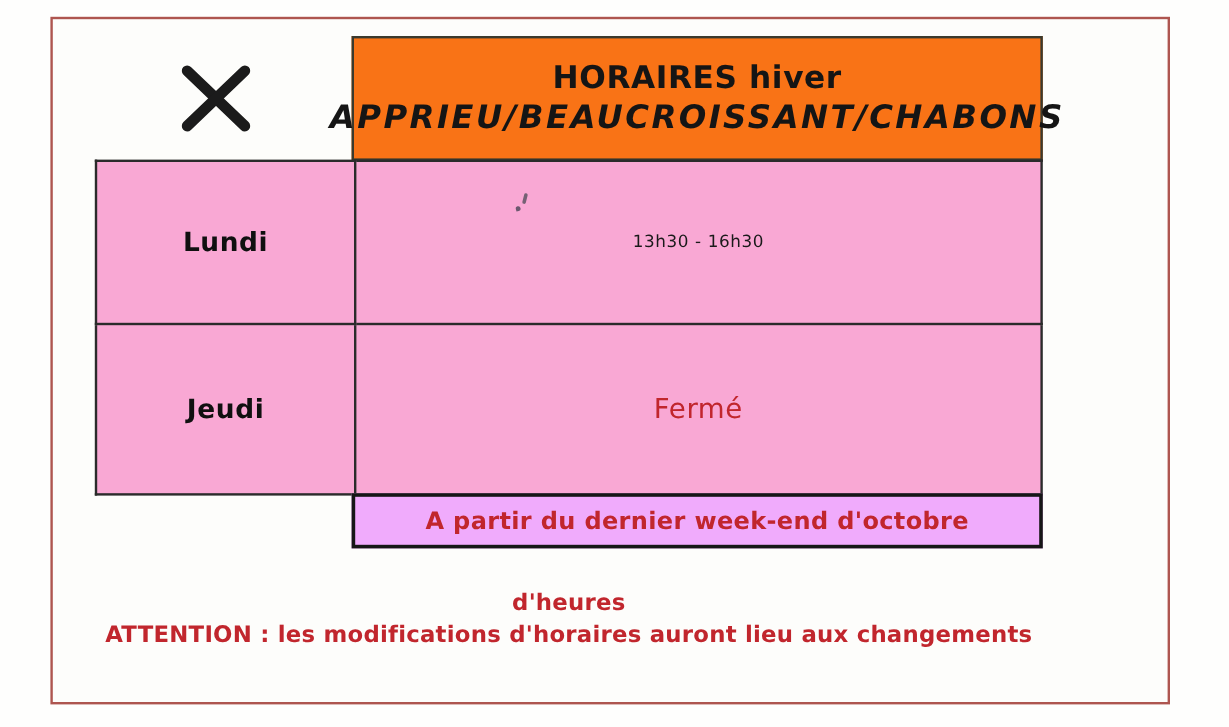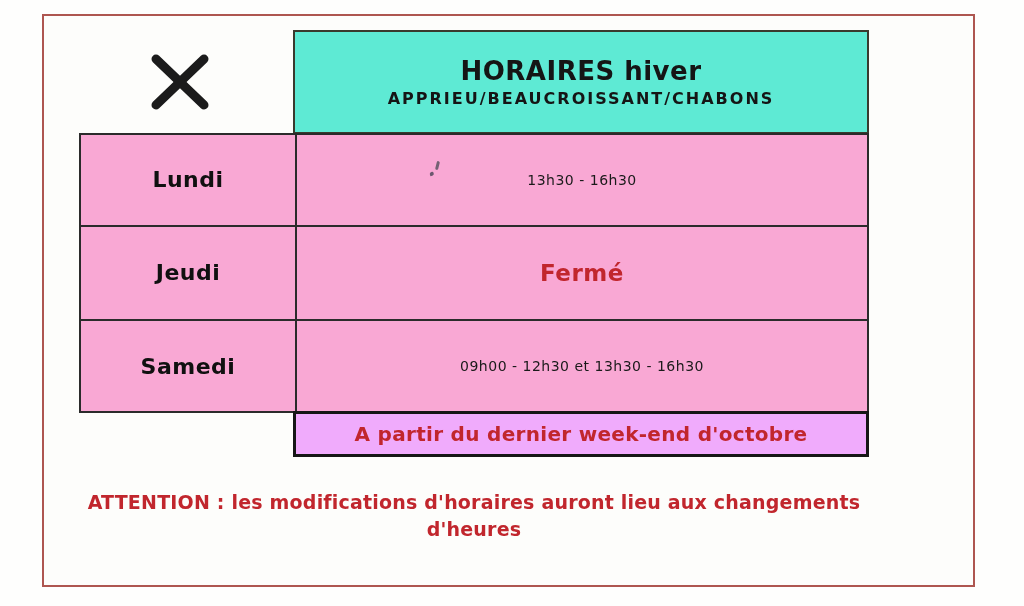--- a/index.html
+++ b/index.html
@@ -26,33 +26,34 @@
   .x-mark {
     position: absolute;
     left: 145px; top: 52px;
     width: 70px; height: 62px;
   }
   
   .green-header {
     position: absolute;
     left: 293px; top: 30px;
     width: 576px; height: 104px;
-    background: #5eead4;
+    background: #f97316;
     border: 2px solid #3a3a2e;
     display: flex; flex-direction: column;
     justify-content: center; align-items: center;
     gap: 3px;
   }
   .green-header .t1 {
     font-weight: bold; font-size: 26px; color: #151515;
     letter-spacing: 0.5px;
   }
   .green-header .t2 {
-    font-weight: bold; font-size: 16px; color: #151515;
+    font-weight: bold; font-size: 27px; color: #151515;
     letter-spacing: 2px;
+    font-style: italic;
   }
   
   table.schedule {
     position: absolute;
     left: 79px; top: 133px;
     width: 790px; height: 280px;
     border-collapse: collapse;
     table-layout: fixed;
   }
   table.schedule td {
@@ -67,21 +68,21 @@
     font-size: 22px;
     color: #101010;
     letter-spacing: 0.5px;
   }
   td.hours {
     font-size: 14px;
     color: #1a1a1a;
     letter-spacing: 0.5px;
   }
   td.hours.closed {
-    font-weight: bold;
+    font-weight: normal;
     font-size: 23px;
     color: #c1262d;
   }
   
   .validity-box {
     position: absolute;
     left: 293px; top: 411px;
     width: 576px; height: 46px;
     border: 3px solid #161616;
     background: #f0abfc;
@@ -141,31 +142,27 @@
   <table class="schedule">
     <tbody>
       <tr>
         <td class="day">Lundi</td>
         <td class="hours">13h30 - 16h30</td>
       </tr>
       <tr>
         <td class="day">Jeudi</td>
         <td class="hours closed">Fermé</td>
       </tr>
-      <tr>
-        <td class="day">Samedi</td>
-        <td class="hours">09h00 - 12h30 et 13h30 - 16h30</td>
-      </tr>
     </tbody>
   </table>
 
   <div class="validity-box">
     <span>A partir du dernier week-end d'octobre</span>
   </div>
 
   <div class="attention">
+    <div>d'heures</div>
     <div>ATTENTION : les modifications d'horaires auront lieu aux changements</div>
-    <div>d'heures</div>
   </div>
 
   <span class="scan-artifact"></span>
 
 </div>
 
 </body></html>

